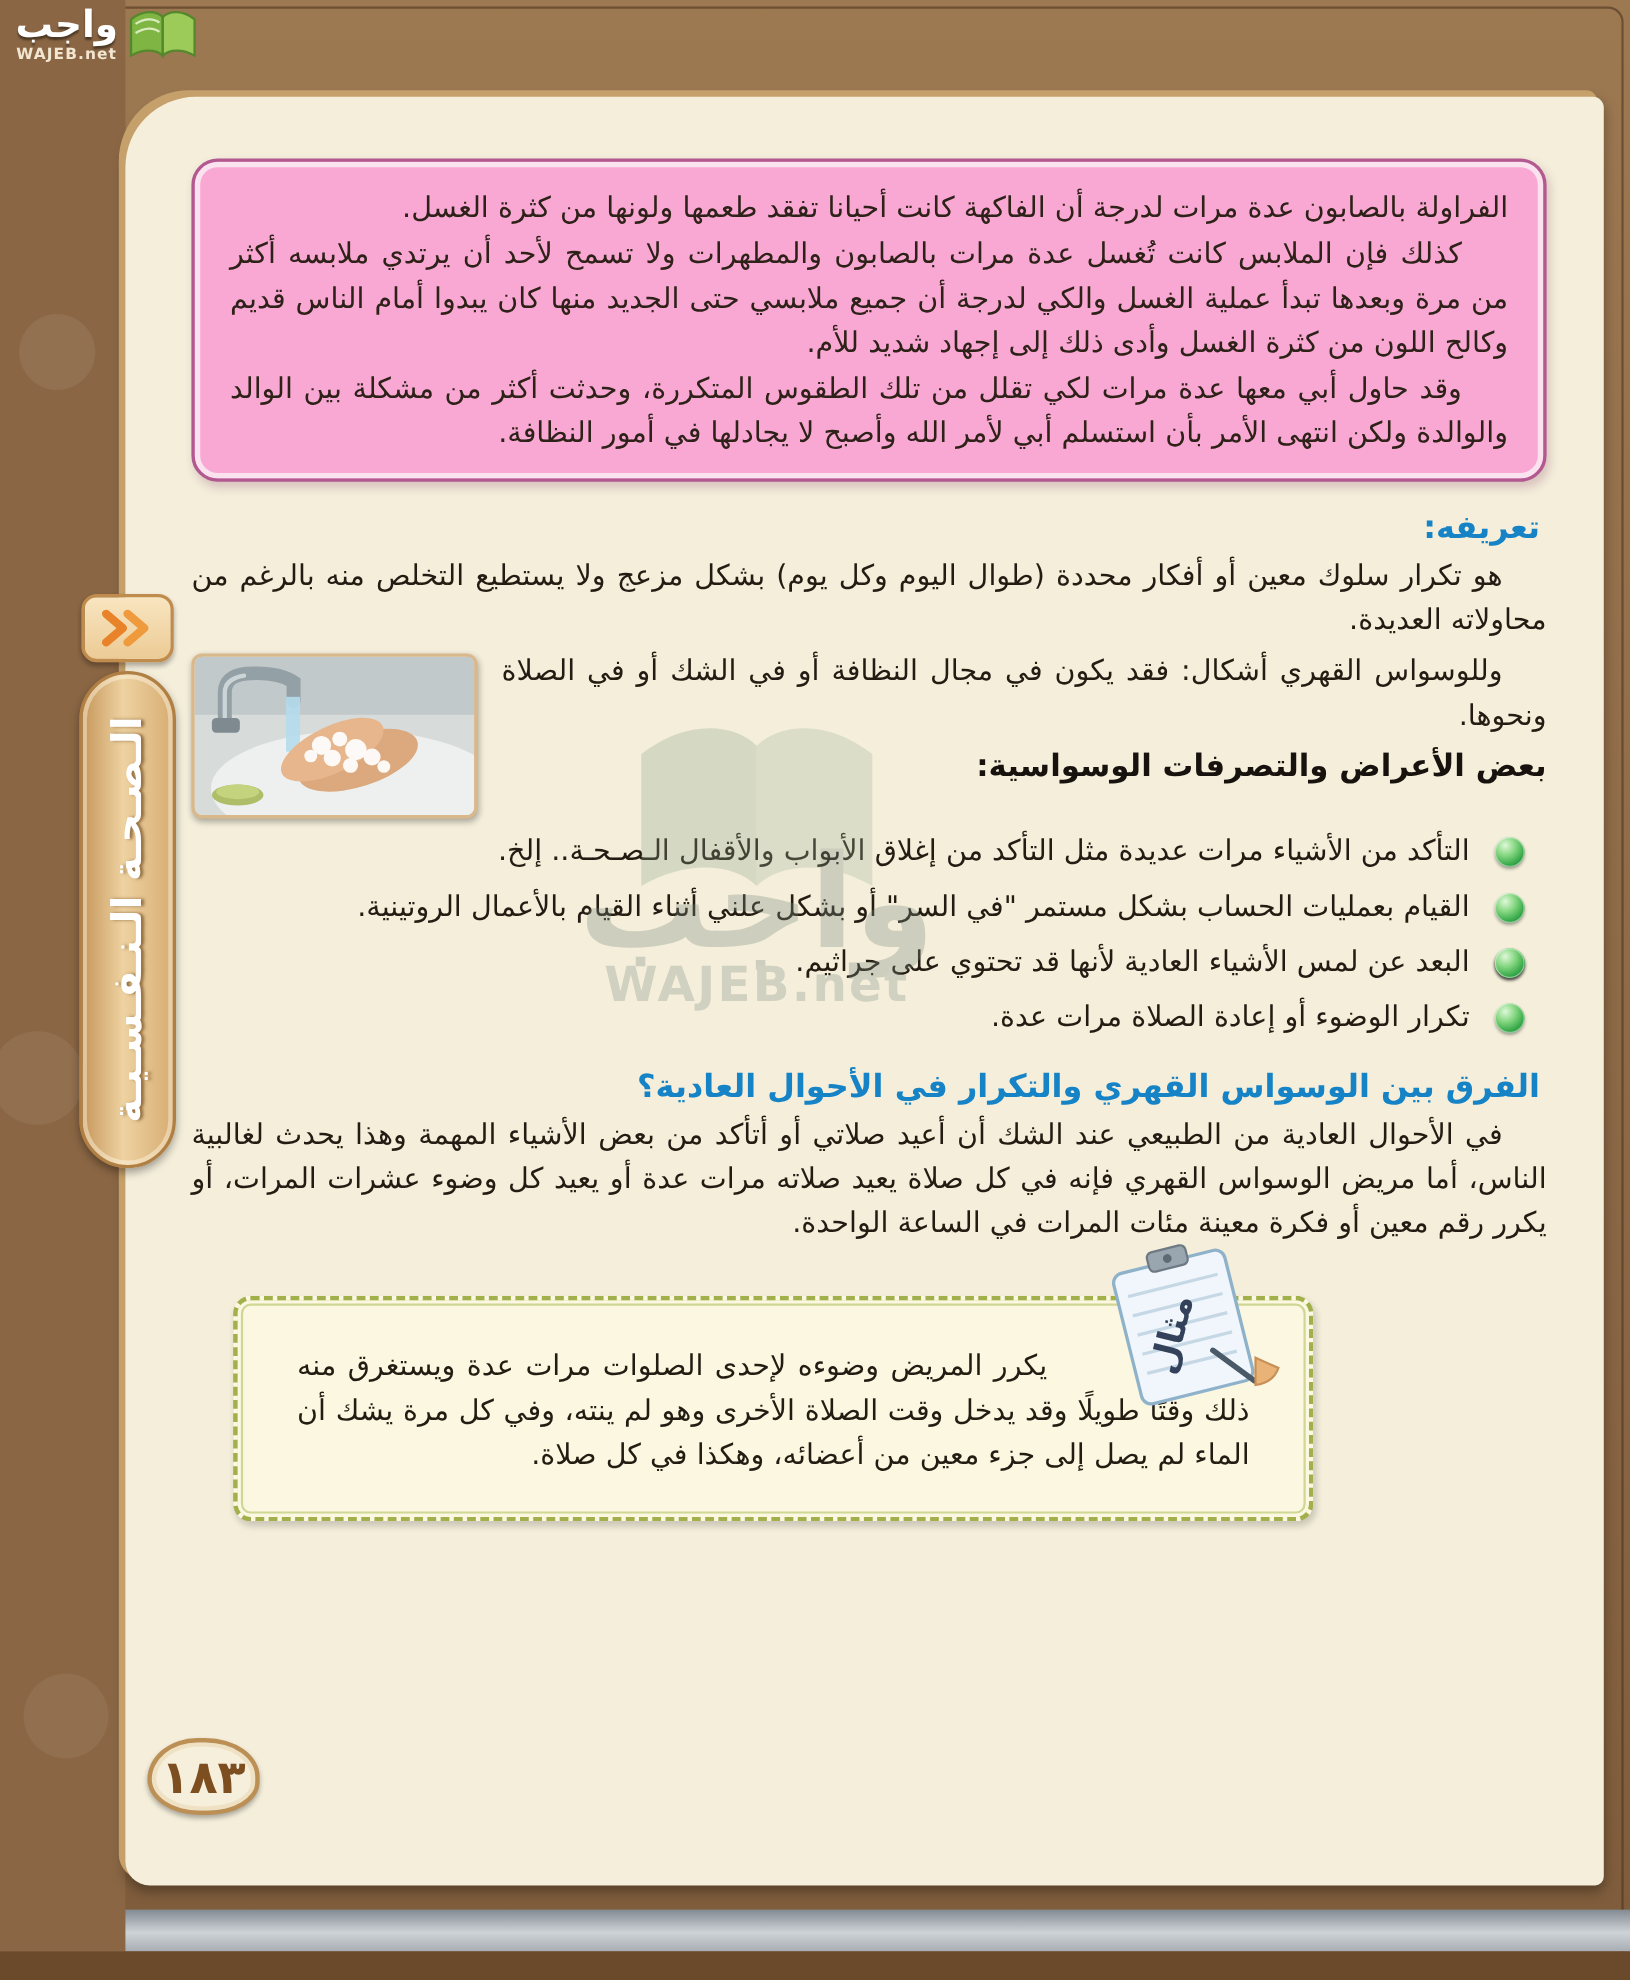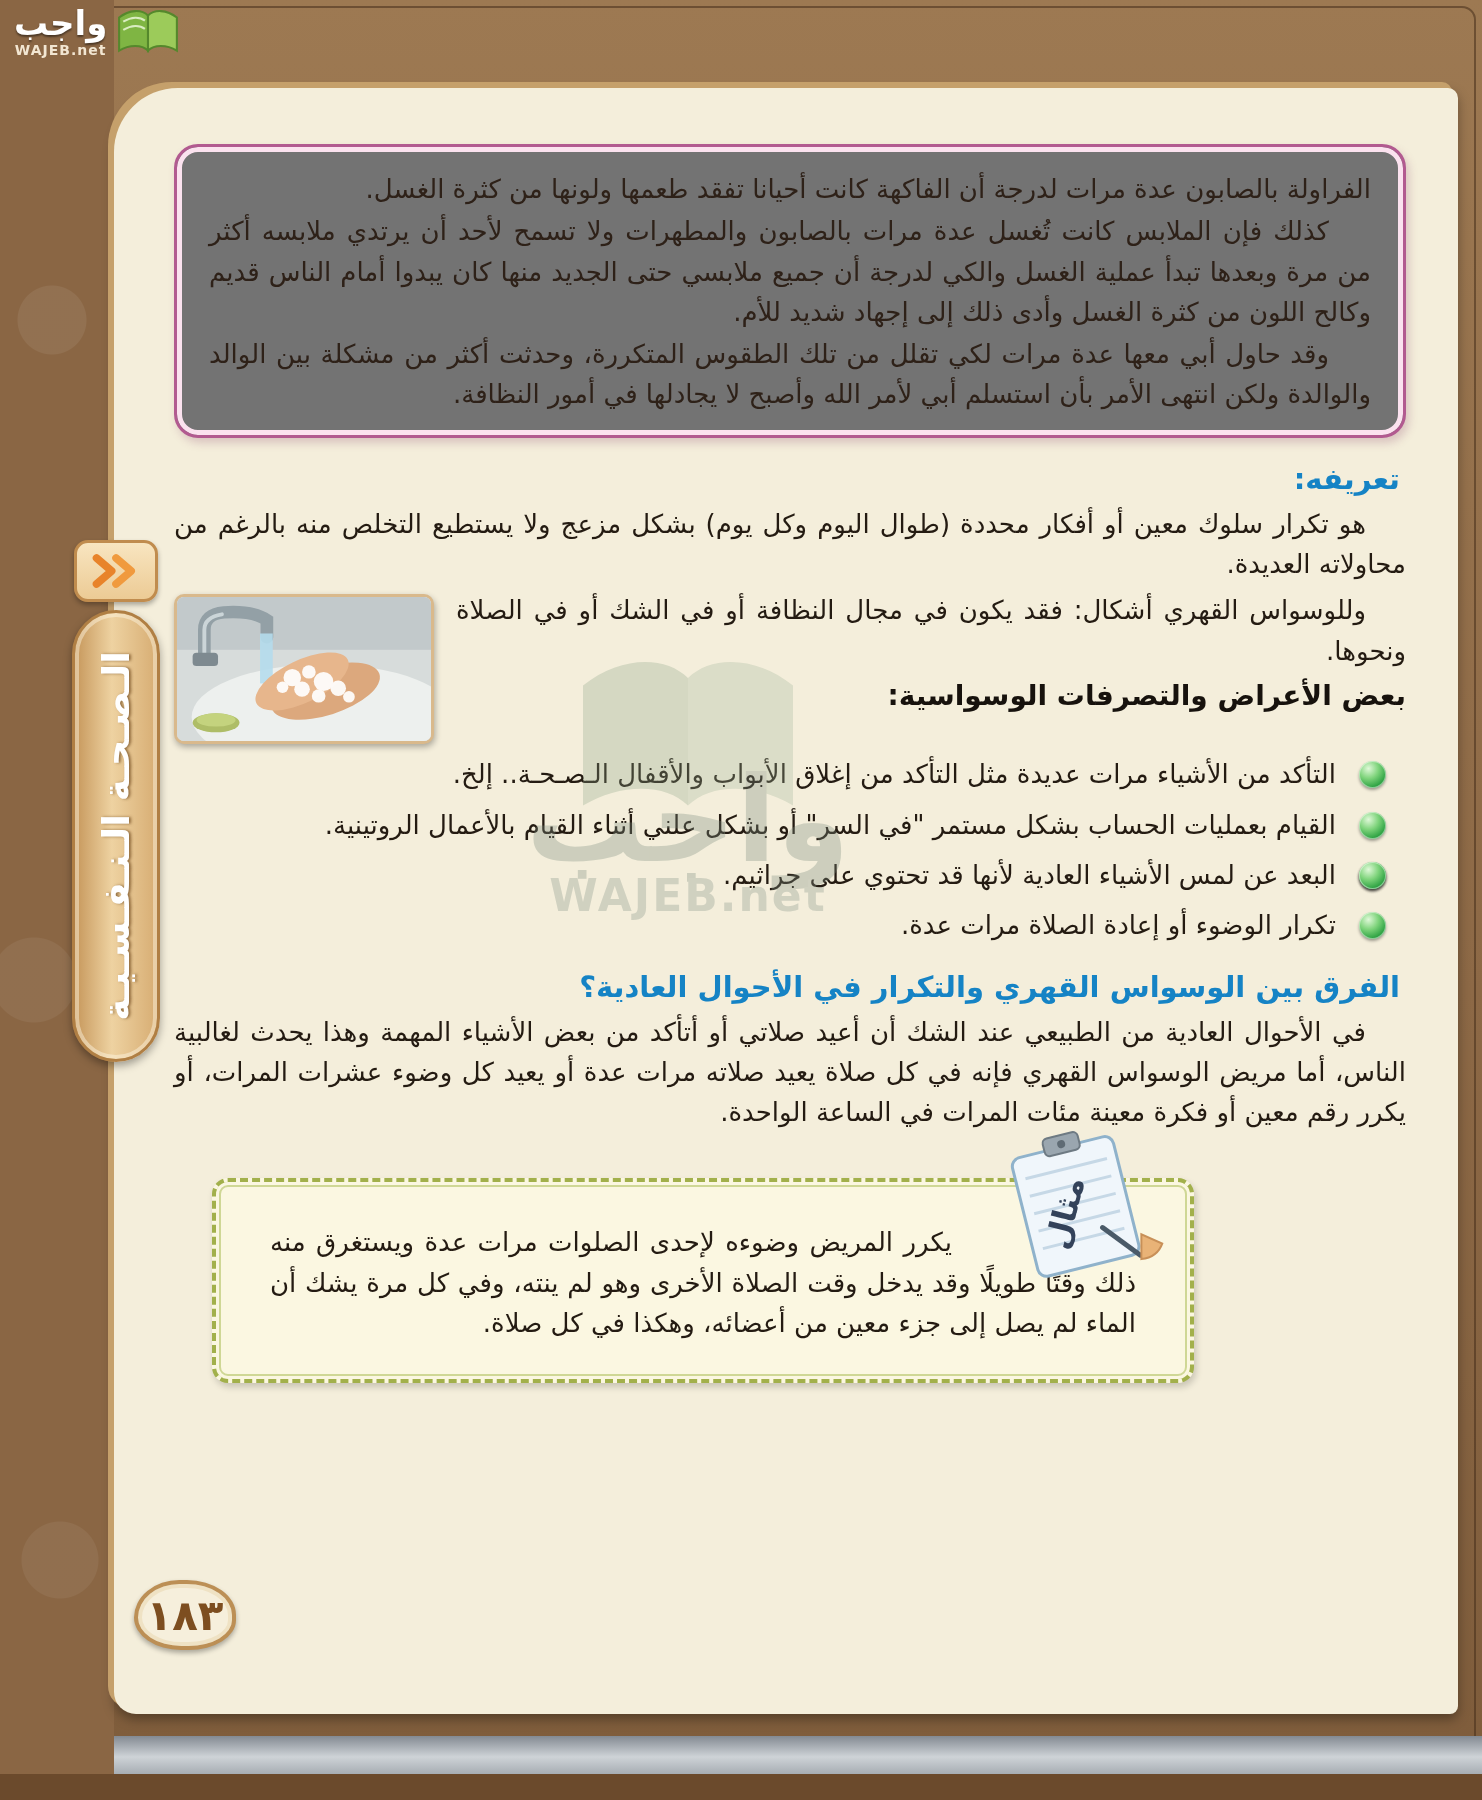--- a/index.html
+++ b/index.html
@@ -23,21 +23,21 @@
     background:linear-gradient(180deg,#838a92,#ced3d7 55%,#a7adb3); }
   .bottom-band { position:absolute; left:0; right:0; bottom:0; height:26px; background:#6b4a2c; }
 
   
   .page { position:absolute; left:114px; top:88px; width:1344px; height:1626px;
     background:#f4eedb; direction:rtl;
     border-radius:64px 10px 8px 22px;
     box-shadow:-6px -6px 0 0 #c5a06b, 0 5px 12px rgba(0,0,0,.35); }
   .content { padding:56px 52px 0 60px; }
 
-  .pink-box { background:#737373; border:3px solid #b25a90; border-radius:24px;
+  .pink-box { background:#f9a8d4; border:3px solid #b25a90; border-radius:24px;
     box-shadow:inset 0 0 0 5px #fbe2ef, 3px 5px 8px rgba(140,70,110,.25);
     padding:20px 32px 18px; color:#2e2118;
     font-size:26px; line-height:1.55; text-align:justify; }
   .pink-box p { margin:2px 0; }
   .pink-box p.indent { text-indent:42px; }
 
   .blue-head { color:#1583c5; font-size:29px; font-weight:bold; margin:24px 6px 8px 0; }
   .black-head { color:#17120d; font-size:28px; font-weight:bold; margin:8px 0 10px; }
   .body-text { font-size:26px; line-height:1.55; color:#241b12; text-align:justify; margin:6px 0; }
   .indented { text-indent:40px; }

